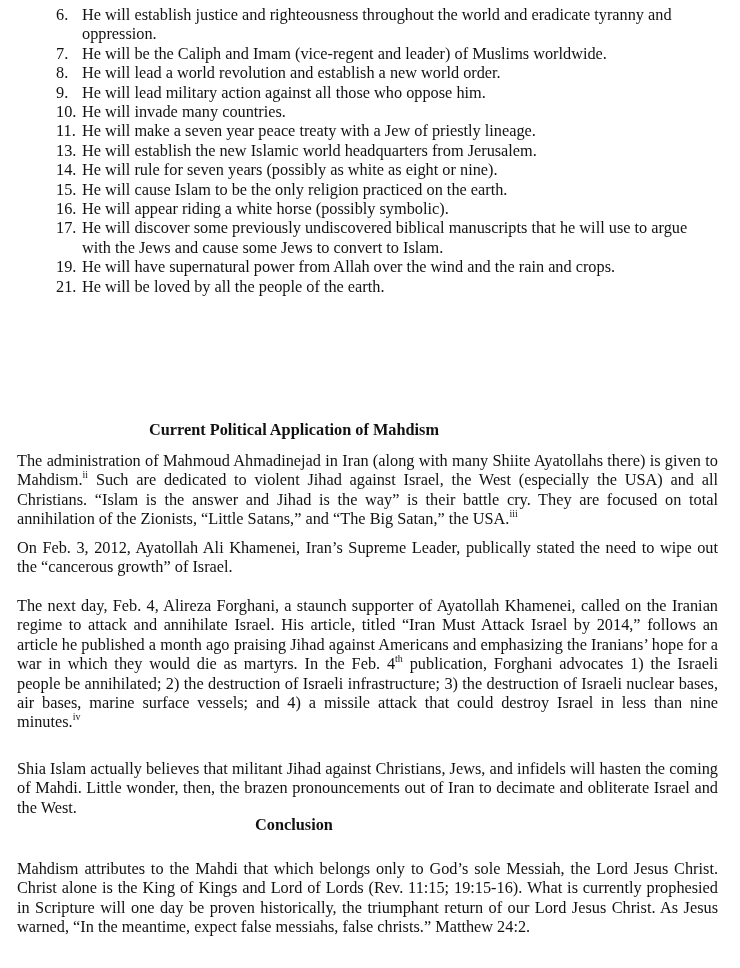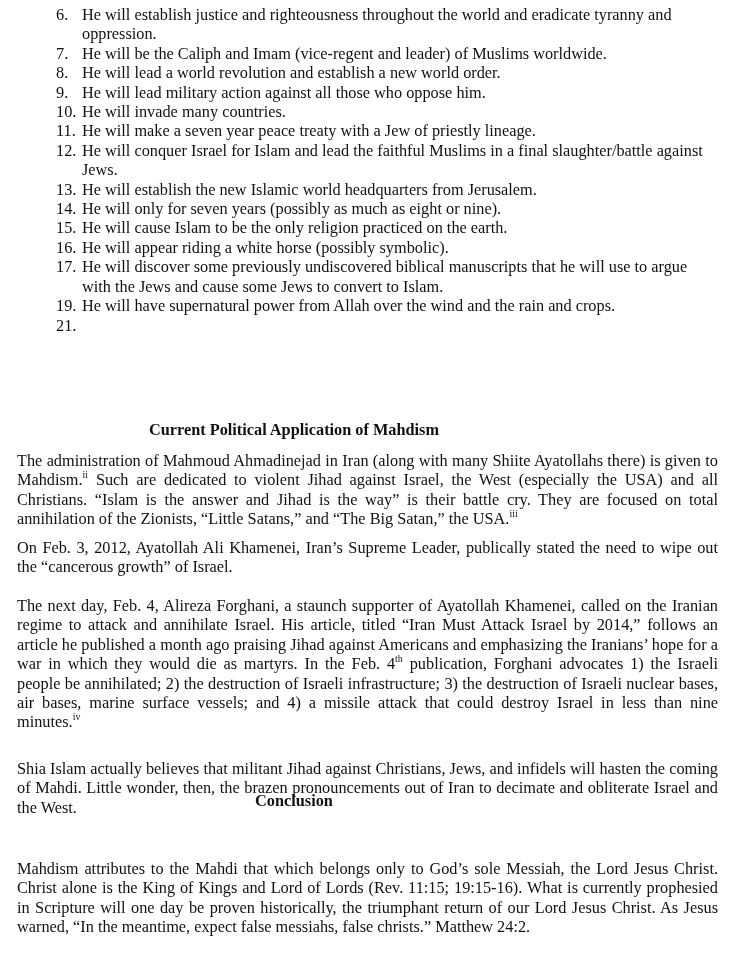--- a/index.html
+++ b/index.html
@@ -22,37 +22,36 @@
 
 <div class="page">
 
   <ol class="items">
     <li><span class="num">6.</span><span>He will establish justice and righteousness throughout the world and eradicate tyranny and oppression.</span></li>
     <li><span class="num">7.</span><span>He will be the Caliph and Imam (vice-regent and leader) of Muslims worldwide.</span></li>
     <li><span class="num">8.</span><span>He will lead a world revolution and establish a new world order.</span></li>
     <li><span class="num">9.</span><span>He will lead military action against all those who oppose him.</span></li>
     <li><span class="num">10.</span><span>He will invade many countries.</span></li>
     <li><span class="num">11.</span><span>He will make a seven year peace treaty with a Jew of priestly lineage.</span></li>
-    <li><span class="num">12.</span><span>He will conquer Israel for Islam and lead the faithful Muslims in a final slaughter/battle against Jews.</span></li>
     <li><span class="num">13.</span><span>He will establish the new Islamic world headquarters from Jerusalem.</span></li>
-    <li><span class="num">14.</span><span>He will only for seven years (possibly as much as eight or nine).</span></li>
+    <li><span class="num">14.</span><span>He will rule for seven years (possibly as white as eight or nine).</span></li>
     <li><span class="num">15.</span><span>He will cause Islam to be the only religion practiced on the earth.</span></li>
     <li><span class="num">16.</span><span>He will appear riding a white horse (possibly symbolic).</span></li>
     <li><span class="num">17.</span><span>He will discover some previously undiscovered biblical manuscripts that he will use to argue with the Jews and cause some Jews to convert to Islam.</span></li>
     <li><span class="num">19.</span><span>He will have supernatural power from Allah over the wind and the rain and crops.</span></li>
-    <li><span class="num">21.</span></li>
+    <li><span class="num">21.</span><span>He will be loved by all the people of the earth.</span></li>
   </ol>
 
   <div class="heading" style="top:420px;">Current Political Application of Mahdism</div>
 
   <p class="para" style="top:451px;"><span>The administration of Mahmoud Ahmadinejad in Iran (along with many Shiite Ayatollahs there) is given to Mahdism.</span><sup>ii</sup><span>  Such are dedicated to violent Jihad against Israel, the West (especially the USA) and all Christians.  “Islam is the answer and Jihad is the way” is their battle cry.  They are focused on total annihilation of the Zionists, “Little Satans,” and “The Big Satan,” the USA.</span><sup>iii</sup></p>
 
   <p class="para" style="top:538px;">On Feb. 3, 2012, Ayatollah Ali Khamenei, Iran’s Supreme Leader, publically stated the need to wipe out the “cancerous growth” of Israel.</p>
 
   <p class="para" style="top:596px;"><span>The next day, Feb. 4, Alireza Forghani, a staunch supporter of Ayatollah Khamenei, called on the Iranian regime to attack and annihilate Israel.  His article, titled “Iran Must Attack Israel by 2014,” follows an article he published a month ago praising Jihad against Americans and emphasizing the Iranians’ hope for a war in which they would die as martyrs.  In the Feb. 4</span><sup>th</sup><span> publication, Forghani advocates 1) the Israeli people be annihilated; 2) the destruction of Israeli infrastructure; 3) the destruction of Israeli nuclear bases, air bases, marine surface vessels; and 4) a missile attack that could destroy Israel in less than nine minutes.</span><sup>iv</sup></p>
 
   <p class="para" style="top:759px;">Shia Islam actually believes that militant Jihad against Christians, Jews, and infidels will hasten the coming of Mahdi.  Little wonder, then, the brazen pronouncements out of Iran to decimate and obliterate Israel and the West.</p>
 
-  <div class="heading" style="top:791px;">Conclusion</div>
+  <div class="heading" style="top:815px;">Conclusion</div>
 
   <p class="para" style="top:859px;">Mahdism attributes to the Mahdi that which belongs only to God’s sole Messiah, the Lord Jesus Christ.  Christ alone is the King of Kings and Lord of Lords (Rev. 11:15; 19:15-16).  What is currently prophesied in Scripture will one day be proven historically, the triumphant return of our Lord Jesus Christ.  As Jesus warned, “In the meantime, expect false messiahs, false christs.” Matthew 24:2.</p>
 
 </div>
 
 </body></html>

